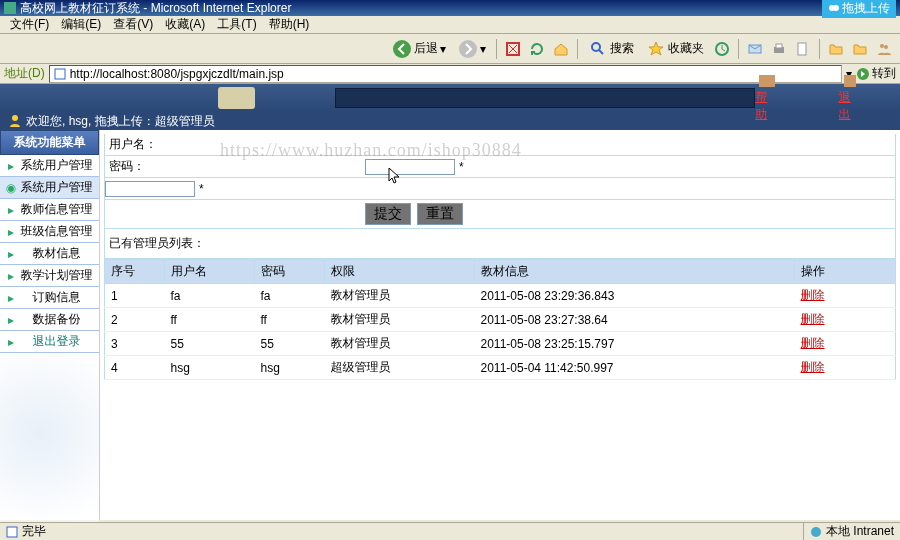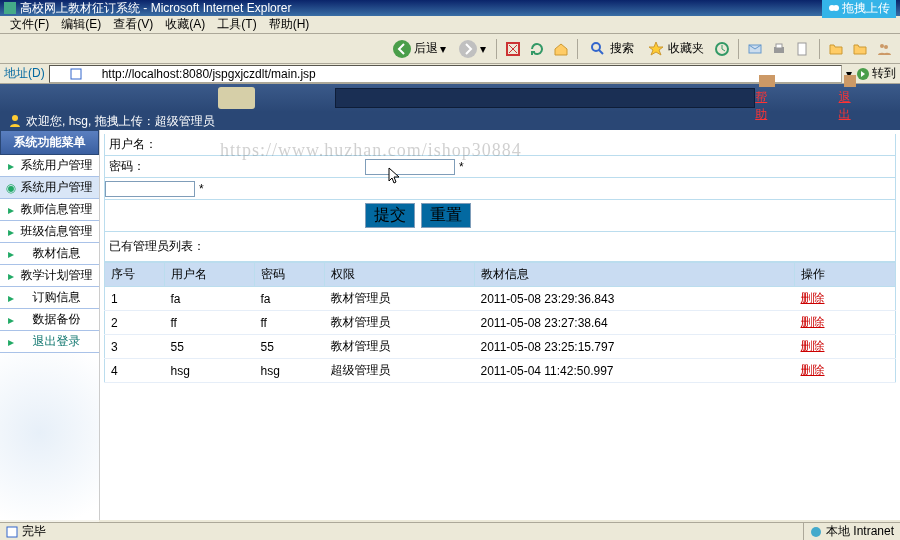--- a/index.html
+++ b/index.html
@@ -18,22 +18,22 @@
 
 
 .toolbar { background: #ece9d8; height: 30px; display: flex; align-items: center; padding: 0 6px; border-bottom: 1px solid #aca899; gap: 4px; justify-content: flex-end; }
 .tb-btn { display: flex; align-items: center; gap: 2px; padding: 2px 4px; }
 .tb-btn.navback { background: transparent; }
 .tb-sep { width: 1px; height: 20px; background: #aca899; margin: 0 2px; }
 .tb-icon { width: 20px; height: 20px; display: inline-flex; align-items: center; justify-content: center; }
 
 
 .addrbar { background: #ece9d8; height: 20px; display: flex; align-items: center; padding: 0 4px; border-bottom: 1px solid #aca899; gap: 4px; }
-.addrbar .lbl { color: #0369a1; }
-.addrbar .url { flex: 1; background: #fff; border: 1px inset #aca899; padding: 1px 20px; display: flex; align-items: center; gap: 20px; }
+.addrbar .lbl { color: #4d7c0f; }
+.addrbar .url { flex: 1; background: #fff; border: 1px inset #aca899; padding: 1px 4px; display: flex; align-items: center; gap: 4px; }
 .addrbar .go { color: #000; display: flex; align-items: center; gap: 2px; }
 
 
 .appband { background: linear-gradient(#3b5a8a, #2a4775); height: 28px; display: flex; align-items: center; padding: 0 8px; color: #fff; justify-content: space-between; }
 .appband .logo { width: 40px; height: 22px; background: #d6cfa8; border-radius: 3px; margin-left: 210px; }
 .appband .searchbox { flex: 0 0 420px; margin-left: 80px; height: 20px; background: #1a2f54; border: 1px solid #0e1d38; }
 .appband .rlink { margin-left: auto; display: flex; gap: 60px; padding-right: 30px; }
 .appband .rlink div { color: #f33; text-decoration: underline; font-size: 12px; display: flex; flex-direction: column; align-items: center; }
 
 
@@ -53,21 +53,21 @@
 
 .content { flex: 1; padding: 4px; overflow: auto; position: relative; }
 .watermark { position: absolute; top: 10px; left: 120px; font-size: 18px; color: rgba(120,120,120,0.35); font-family: Georgia, serif; letter-spacing: 1px; pointer-events: none; }
 .formrow { display: flex; align-items: center; border: 1px solid #bde; border-top: none; height: 22px; }
 .formrow:first-child { border-top: 1px solid #bde; }
 .formrow .flabel { width: 260px; padding-left: 4px; }
 .formrow .fval { display: flex; align-items: center; gap: 4px; }
 .formrow input[type=text], .formrow input[type=password] { width: 90px; height: 16px; border: 1px solid #7f9db9; }
 .formrow .star { color: #000; }
 .btnrow { border: 1px solid #bde; border-top: none; padding: 3px 260px; display: flex; gap: 6px; }
-.btnrow button { padding: 1px 8px; border: 1px solid #7f9db9; background: #0369a1; font-size: 16px; }
+.btnrow button { padding: 1px 8px; border: 1px solid #7f9db9; background: #737373; font-size: 14px; }
 
 .listlabel { padding: 6px 4px; border: 1px solid #bde; border-top: none; }
 
 .tbl { width: 100%; border-collapse: collapse; border: 1px solid #bde; border-top: none; }
 .tbl th { background: #c9dcf2; text-align: left; padding: 3px 6px; font-weight: normal; border: 1px solid #bde; }
 .tbl td { padding: 3px 6px; border-bottom: 1px solid #e6eef8; }
 .tbl td.op a { color: #c00; text-decoration: underline; }
 
 
 .statusbar { position: absolute; bottom: 0; left: 0; right: 0; height: 18px; background: #ece9d8; border-top: 1px solid #aca899; display: flex; align-items: center; padding: 0 6px; }

